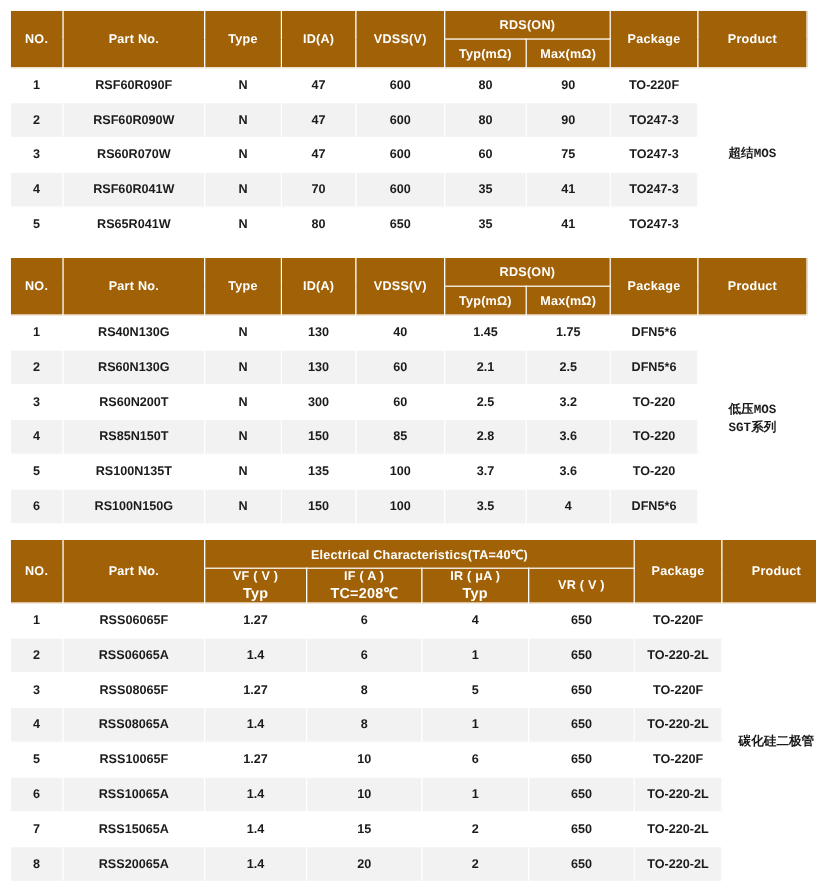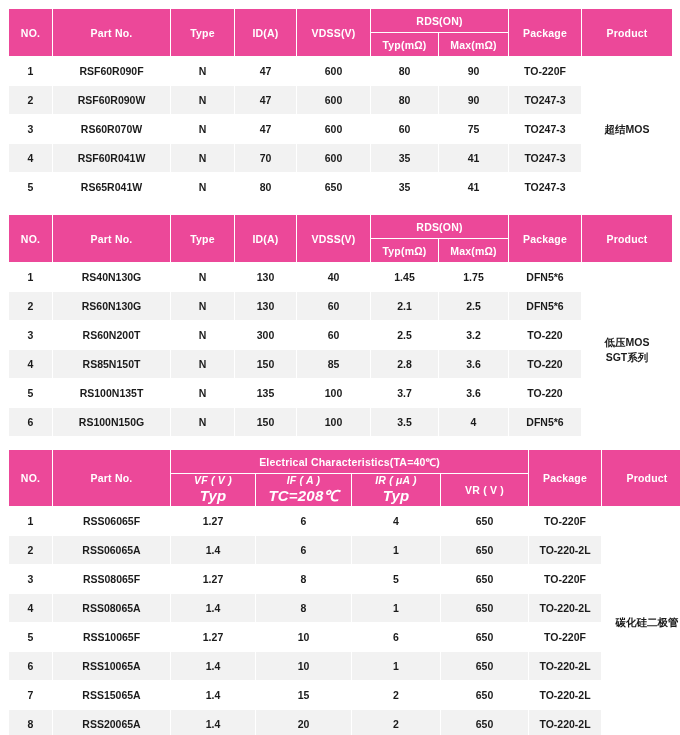--- a/index.html
+++ b/index.html
@@ -26,21 +26,21 @@
     margin-bottom: 12px;
     font-size: 10px;
   }
   table.spec td, table.spec th {
     border: 1px solid #ffffff;
     text-align: center;
     vertical-align: middle;
     padding: 0;
   }
   .hdr {
-    background: #ec4899;
+    background: #a16207;
     color: #ffffff;
     font-weight: bold;
     font-size: 10.5px;
     height: 23px;
     letter-spacing: 0.2px;
   }
   .hdr-tall { height: 46px; }
   .hdr-sub { height: 23px; }
   .row td {
     height: 28px;
@@ -51,24 +51,25 @@
     color: #1b1b1b;
   }
   .row.alt td { background: #f2f2f2; }
   .prod {
     background: #ffffff !important;
     border: 1px solid #ffffff !important;
     font-size: 10.5px;
     font-weight: bold;
     color: #1b1b1b;
     line-height: 1.35;
+    font-family: Liberation Mono, monospace;
   }
   .sub-line { display: block; }
-  .unit-small { font-size: 15px; font-weight: bold; }
-  .two-line { line-height: 1.25; font-style: italic; }
+  .unit-small { font-size: 12px; font-weight: bold; }
+  .two-line { line-height: 1.25; }
 </style>
 </head>
 <body>
 
 <div class="page">
 
   <table class="spec">
     <colgroup>
       <col style="width:44px">
         <col style="width:118px">

